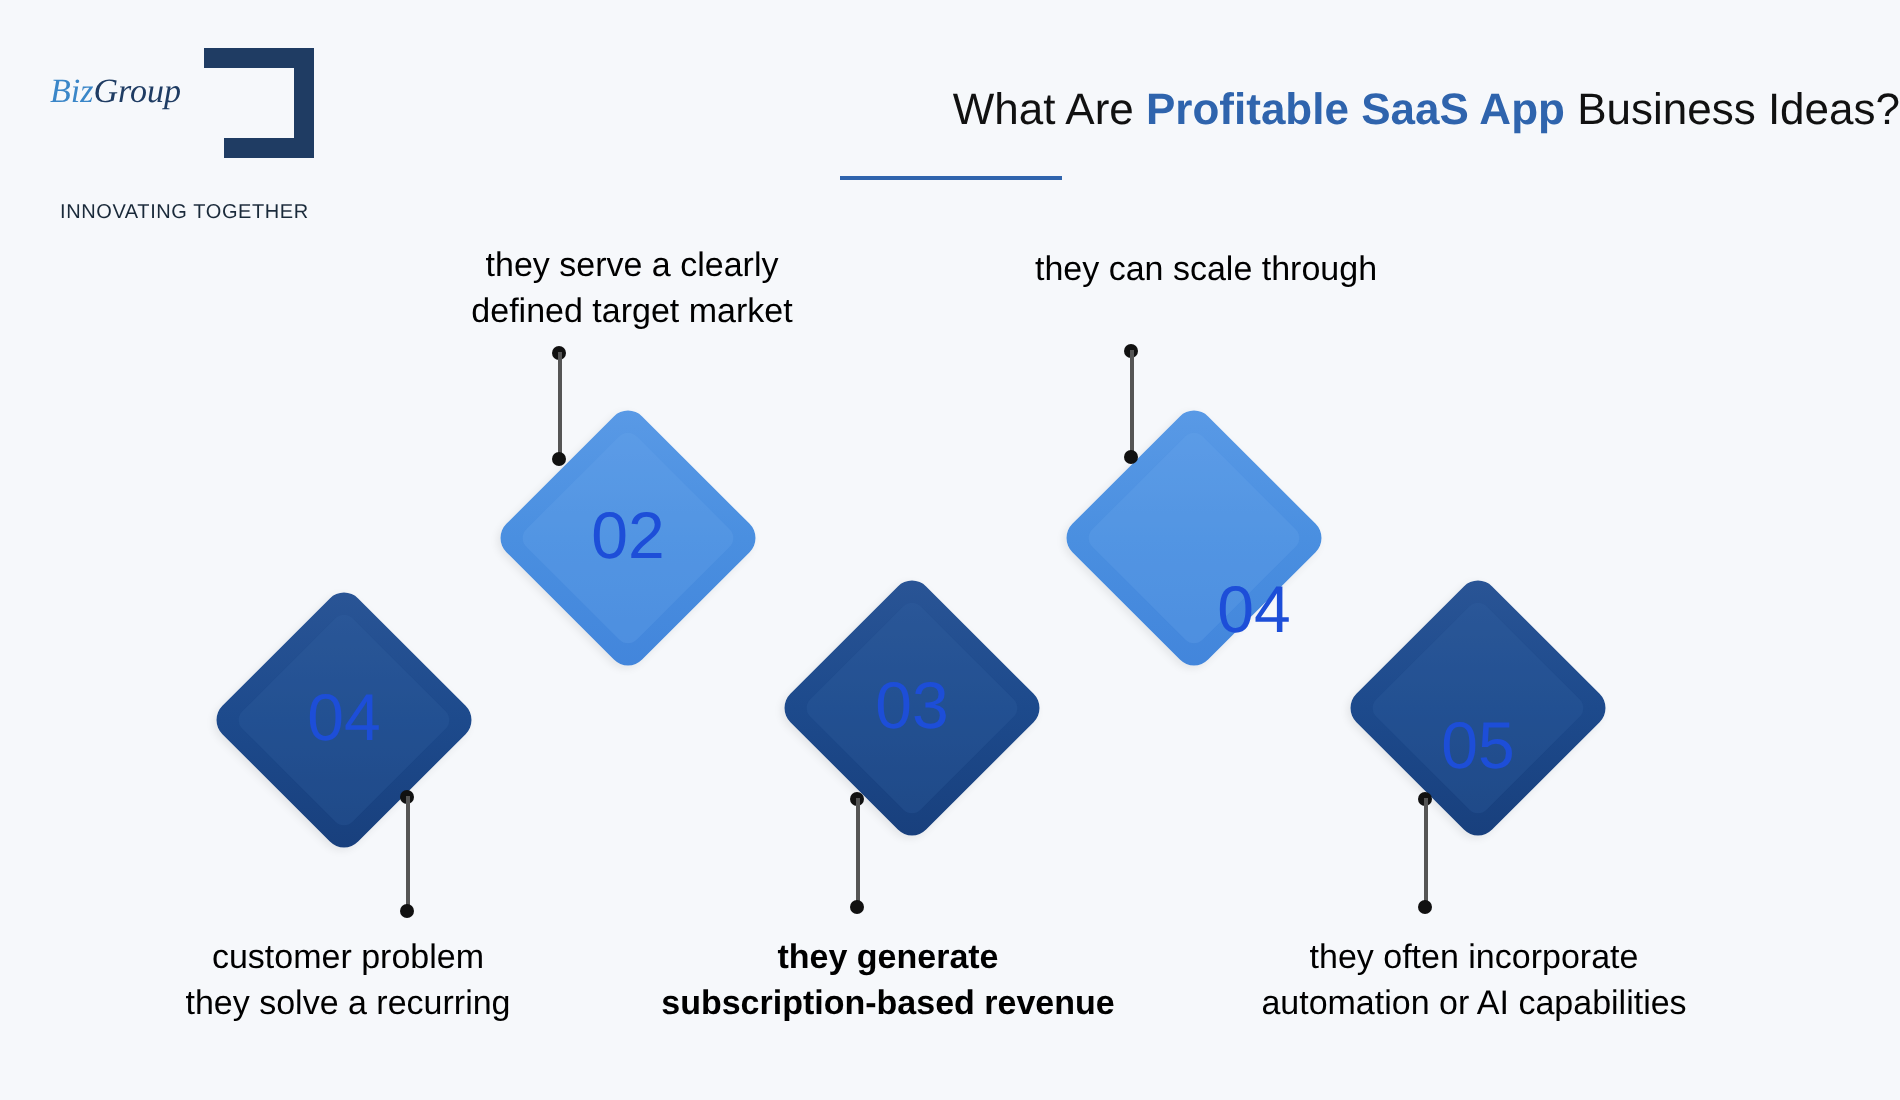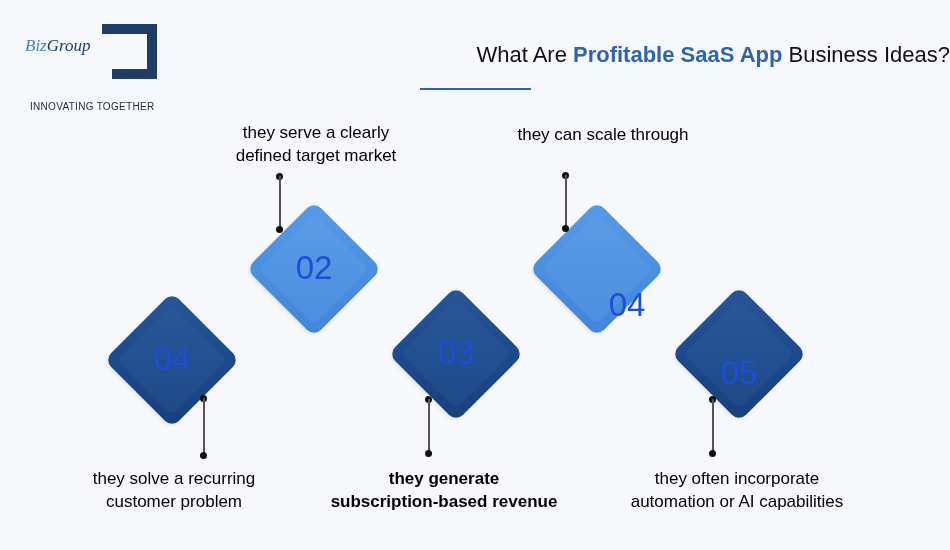--- a/index.html
+++ b/index.html
@@ -37,22 +37,22 @@
 <div class="title-rule"></div>
 
 <div class="diamond dark" style="left:124px; top:312px;">
     <div class="diamond-inner"></div>
   </div>
 <div class="num" style="left:122px; top:340px;">04</div>
 <div class="dot" style="left:200px; top:395px;"></div>
 <div class="connector" style="left:203px; top:398px; height:57px;"></div>
 <div class="dot" style="left:200px; top:452px;"></div>
 <div class="label" style="left:44px; top:467px;">
+  <div>customer problem</div>
   <div>they solve a recurring</div>
-  <div>customer problem</div>
 </div>
 
 <div class="diamond light" style="left:266px; top:221px;">
     <div class="diamond-inner"></div>
   </div>
 <div class="num" style="left:264px; top:249px;">02</div>
 <div class="label" style="left:186px; top:121px;">
   <div>they serve a clearly</div>
   <div>defined target market</div>
 </div>

